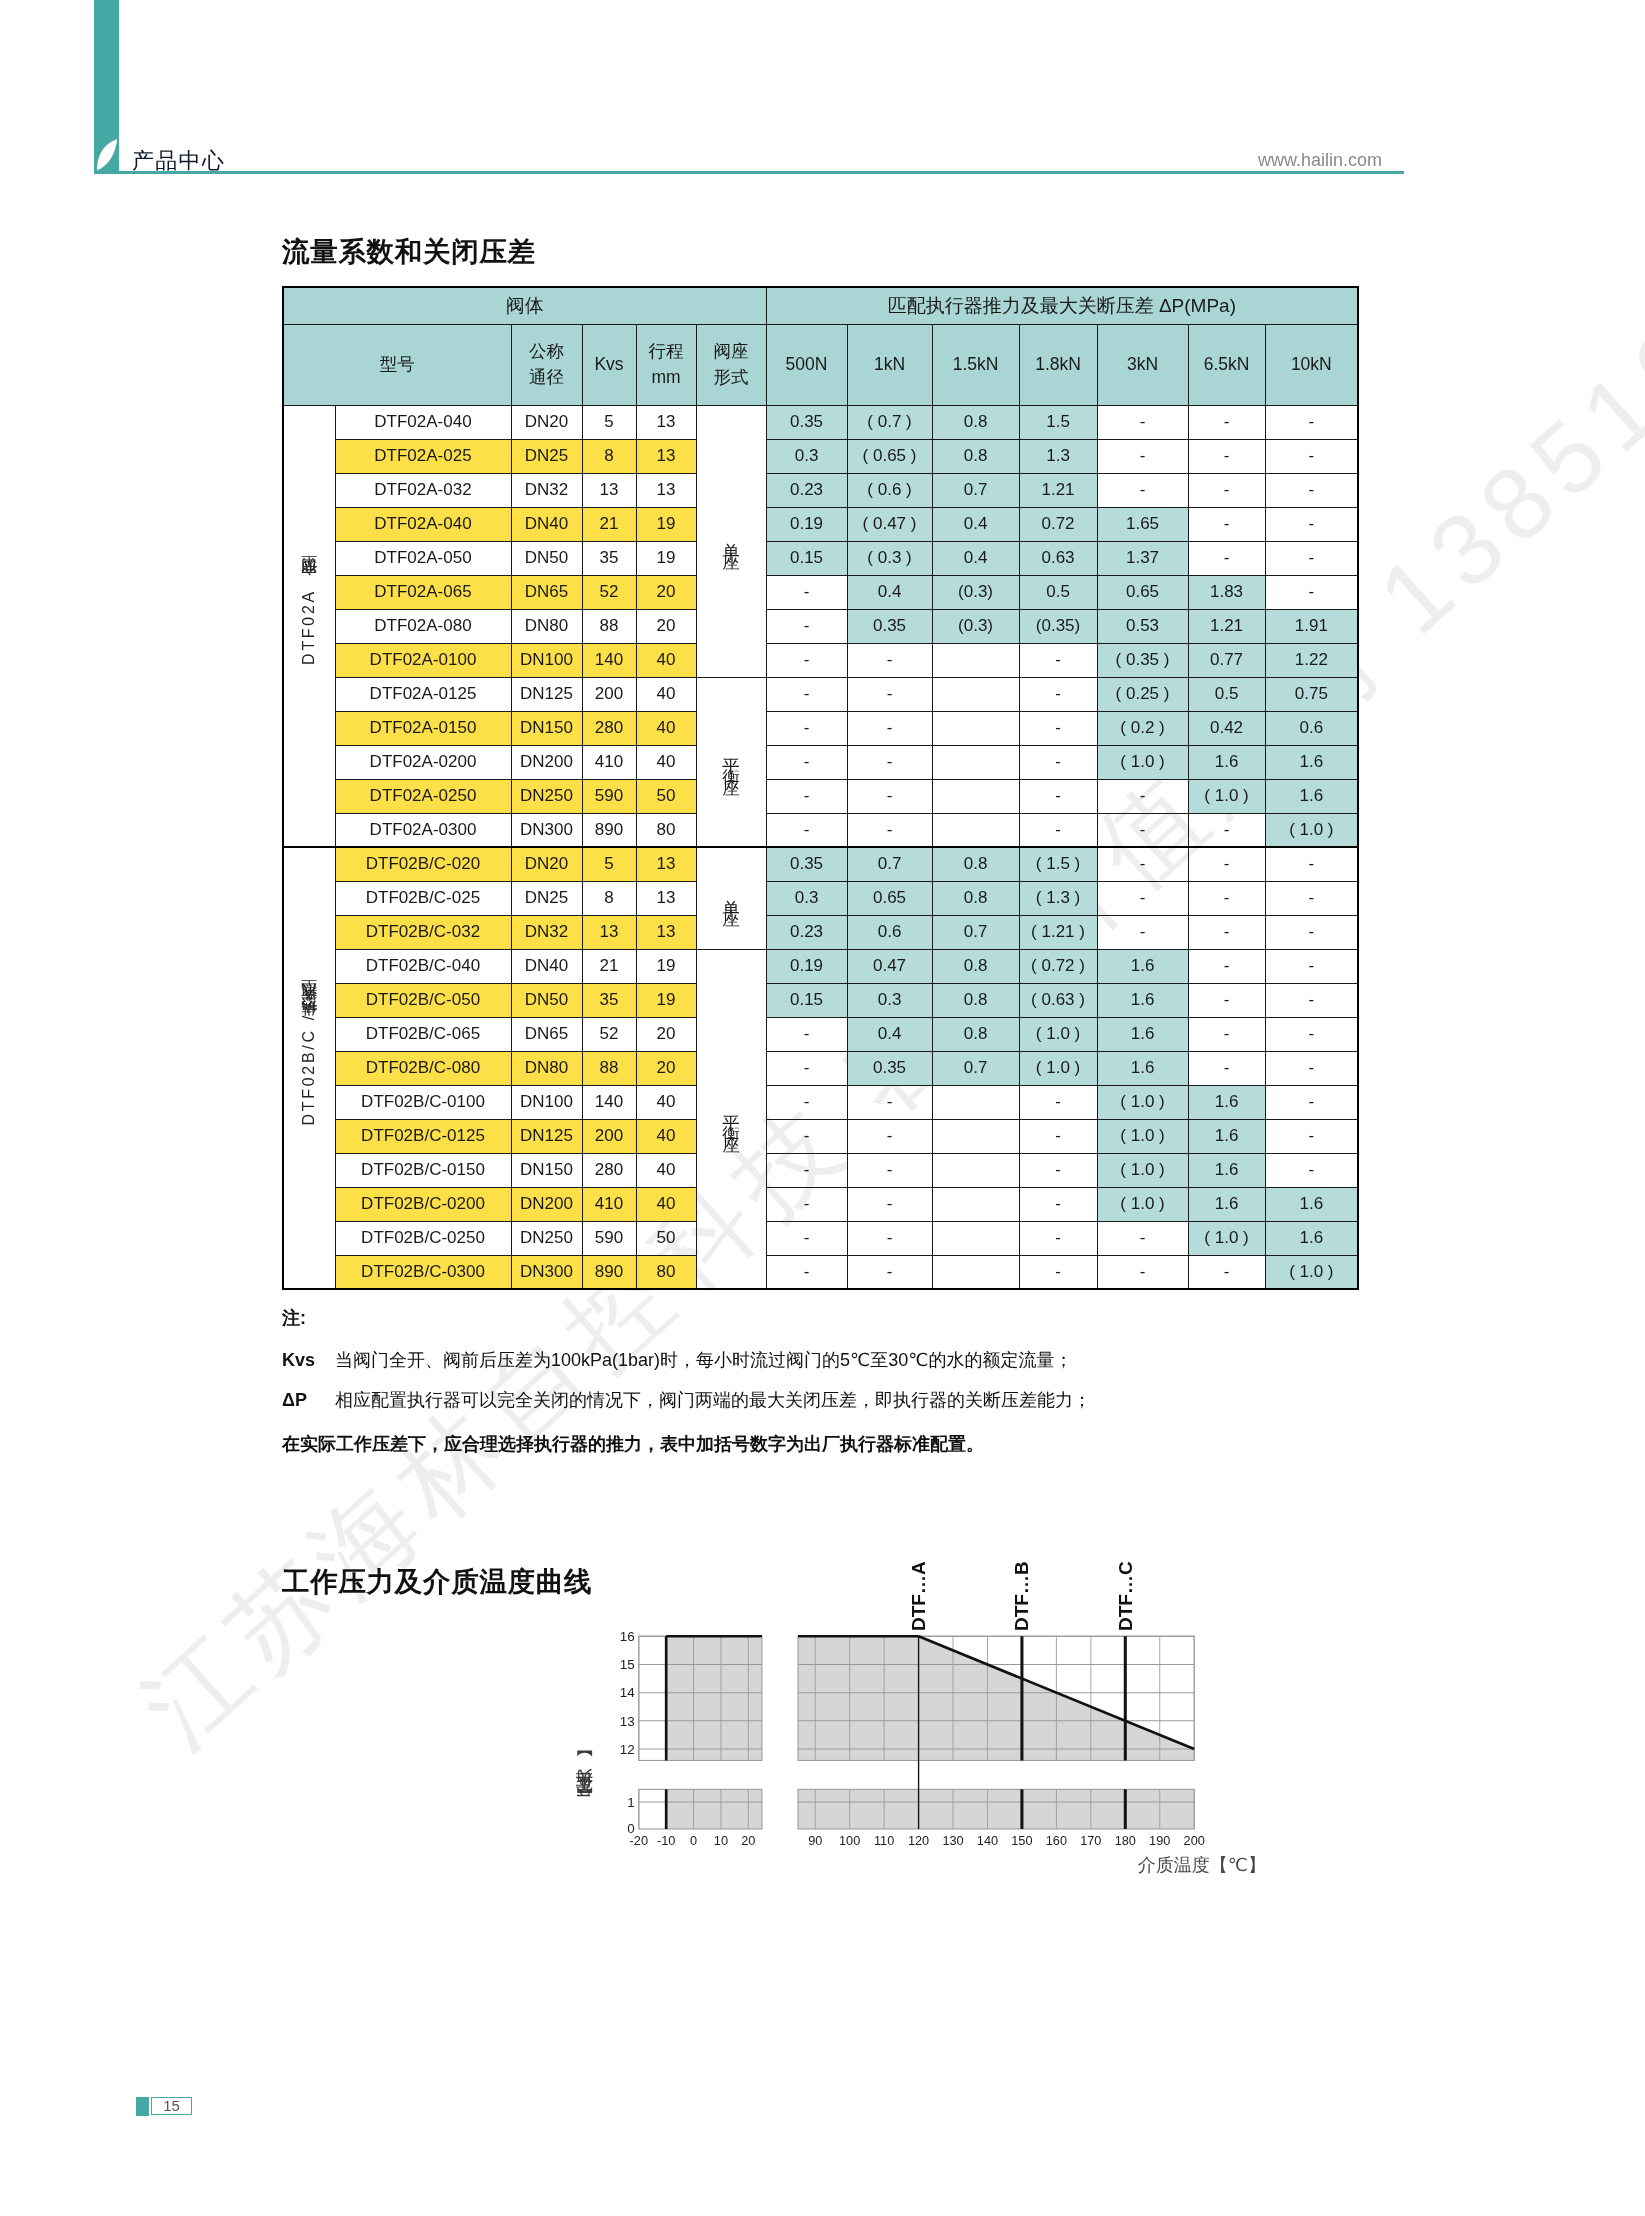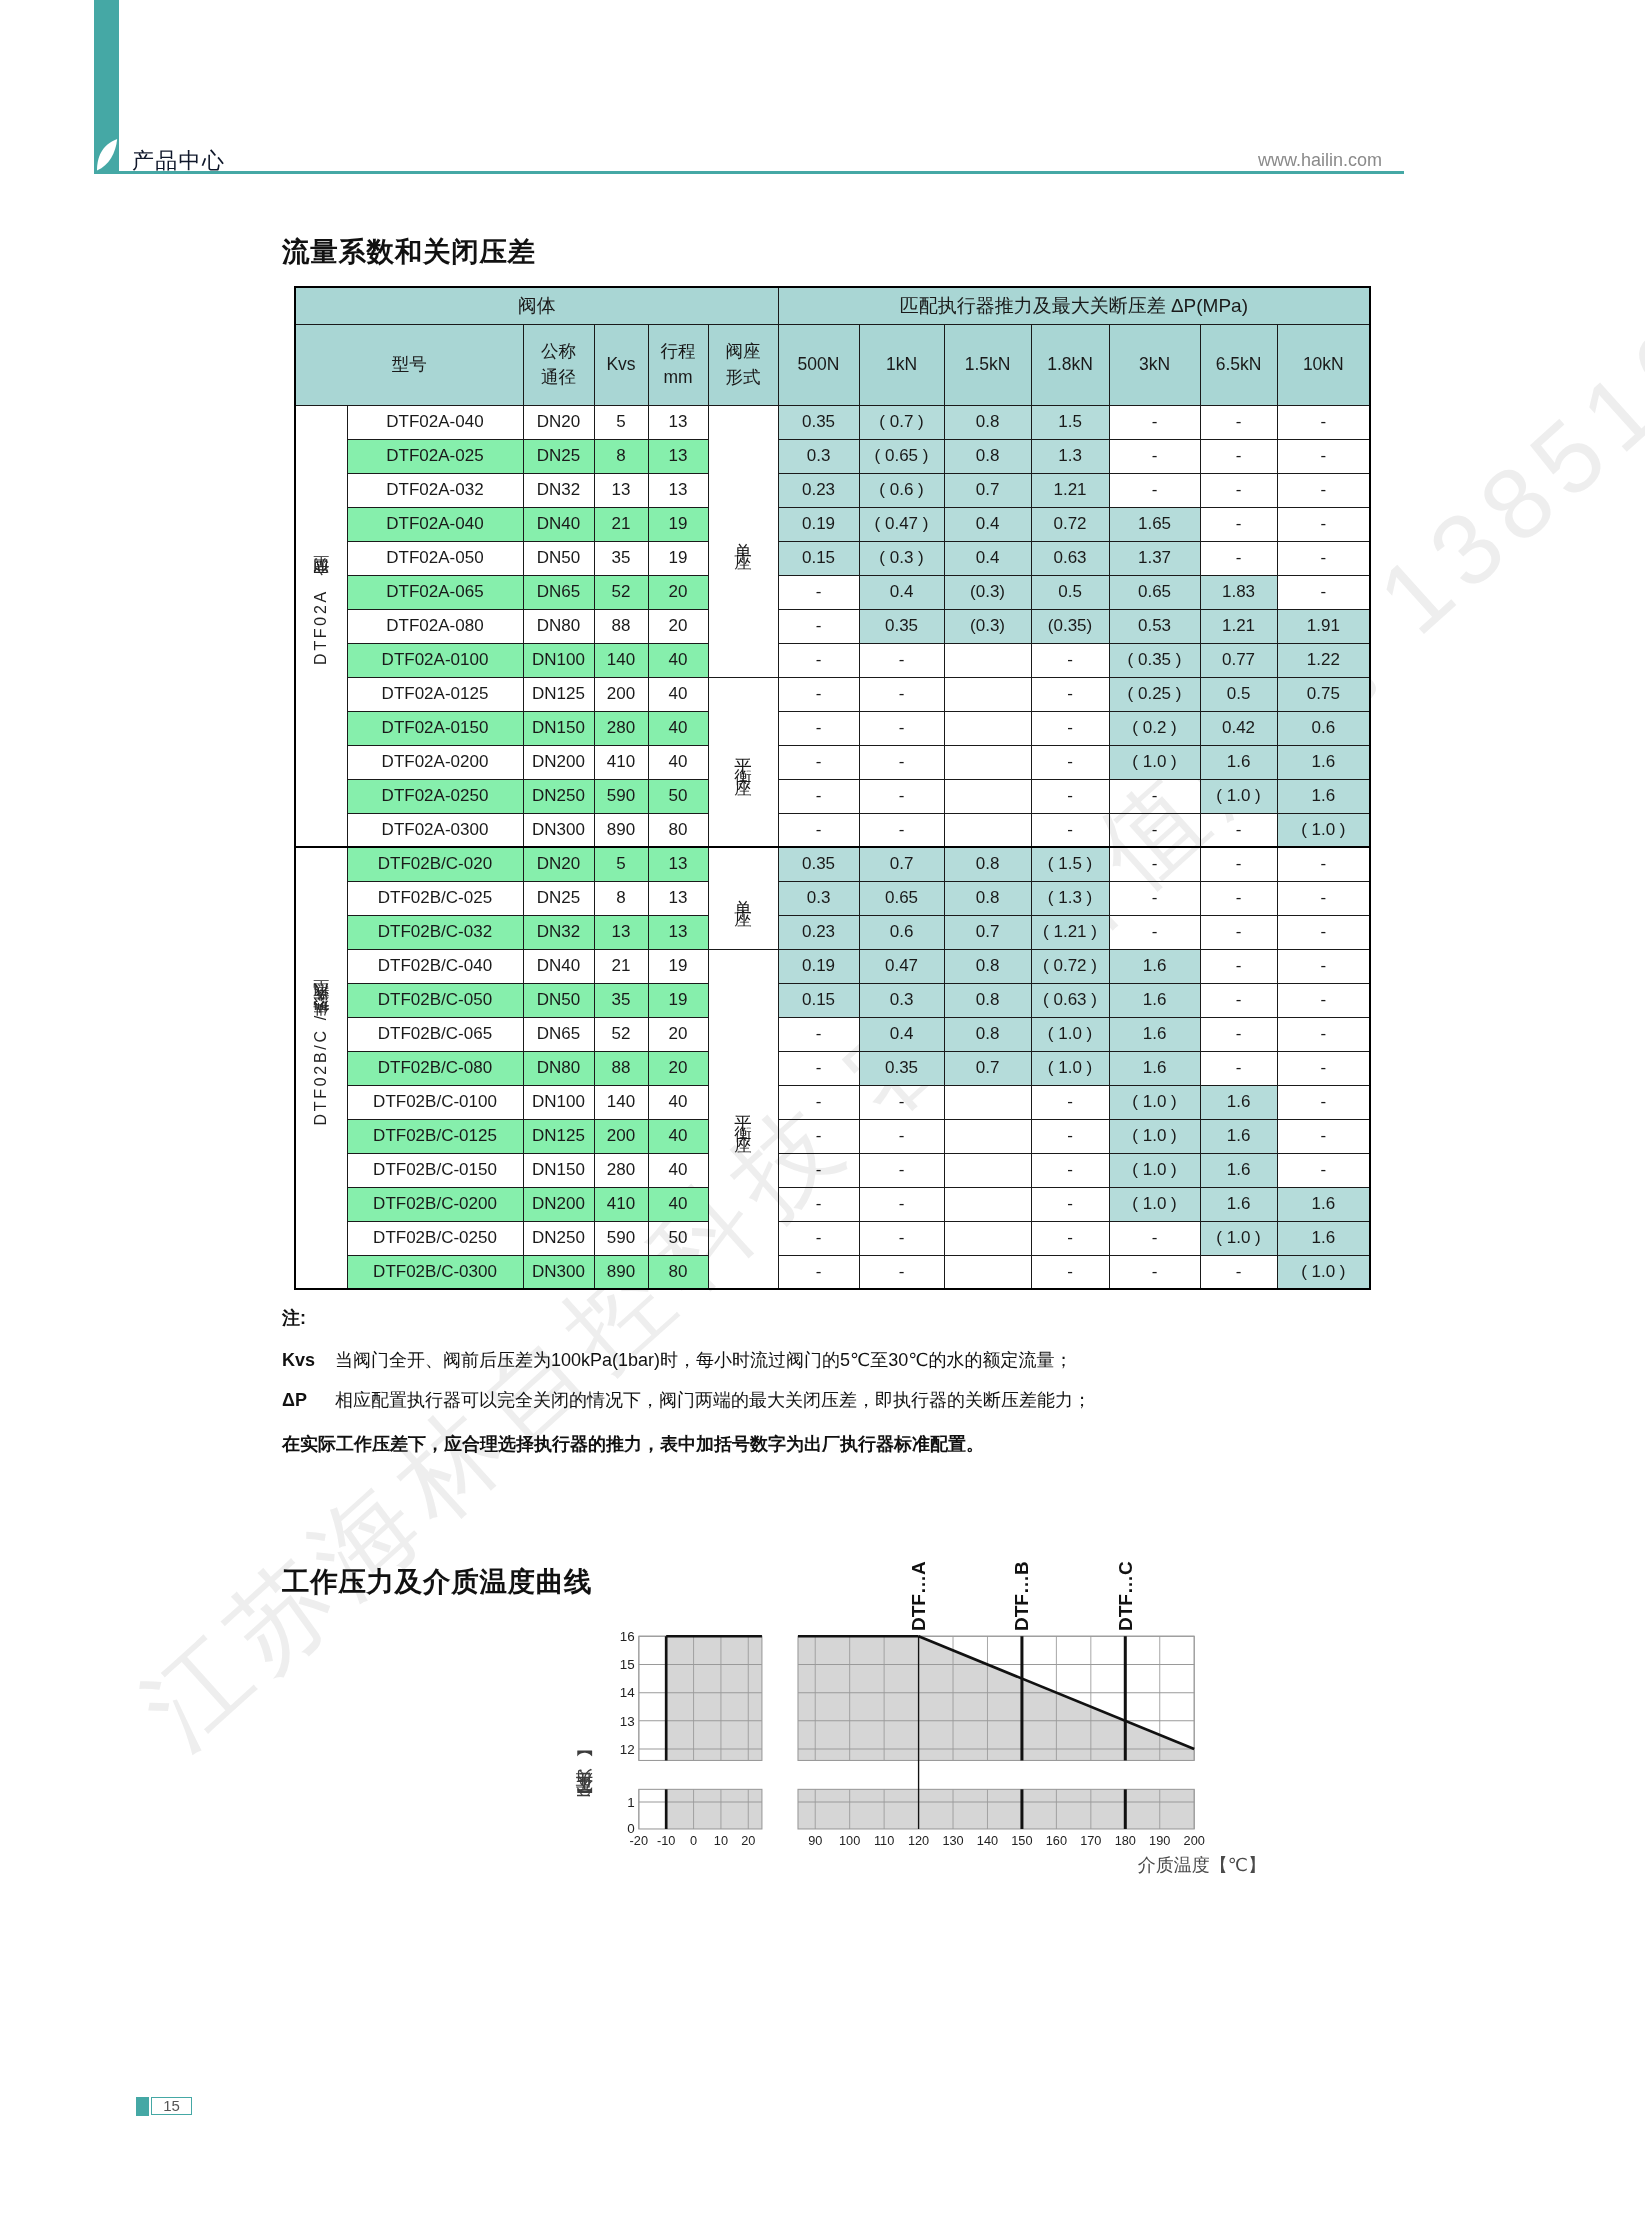--- a/index.html
+++ b/index.html
@@ -16,30 +16,30 @@
   
   .watermark{position:absolute;left:161px;top:1659px;font-size:101px;color:#8a8a8a;opacity:0.14;
     white-space:nowrap;transform:rotate(-42deg);transform-origin:left center;pointer-events:none;letter-spacing:12px;}
 
   
   .h1{position:absolute;font-weight:bold;font-size:27.5px;color:#111;letter-spacing:0.7px;}
   #title1{left:282px;top:234px;}
   #title2{left:282px;top:1564px;}
 
   
-  #tbl-wrap{position:absolute;left:294px;top:286px;border-radius:31px;}
+  #tbl-wrap{position:absolute;left:282px;top:286px;border-radius:31px;}
   table{border-collapse:collapse;table-layout:fixed;width:1075px;border:2px solid #000;}
   th,td{border:1px solid #1a1a1a;border-top-width:1.3px;border-bottom-width:1.3px;
     padding:0;text-align:center;vertical-align:middle;overflow:hidden;}
   thead th{background:#a9d6d4;font-weight:normal;font-size:17.5px;white-space:pre-line;line-height:1.45;}
   thead tr.gr1{height:37px;} thead tr.gr1 th{font-size:19px;}
   thead tr.gr2{height:81px;}
   tbody tr{height:34px;}
   tbody td{font-size:17px;}
-  td.stripe{background:#86efac;margin-top:20px;}
+  td.stripe{background:#fde047;margin-top:20px;}
   td.hl{background:#b5dcda;}
   tr.section-start td{border-top:2.7px solid #000;}
   .vtext{writing-mode:vertical-rl;transform:rotate(180deg);display:inline-block;
     font-size:16px;letter-spacing:2.7px;color:#222;}
   .seat-vtext{writing-mode:vertical-rl;display:inline-block;font-size:17.5px;letter-spacing:9.4px;}
 
   
   .note-line{position:absolute;left:282px;font-size:18px;color:#111;}
   .note-line .term{display:inline-block;width:48px;font-weight:bold;}
   .bold{font-weight:bold;}

